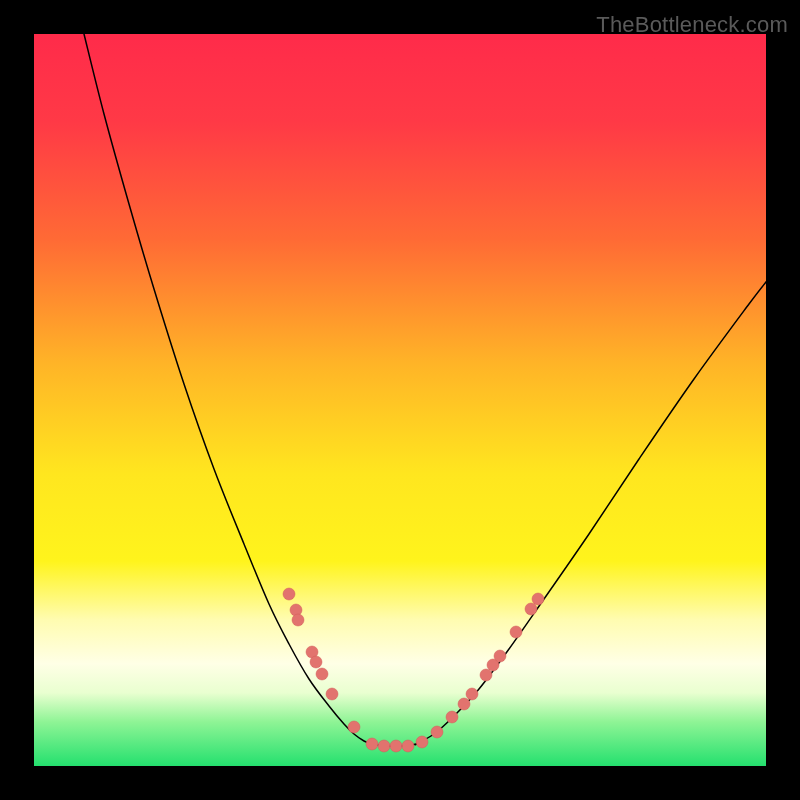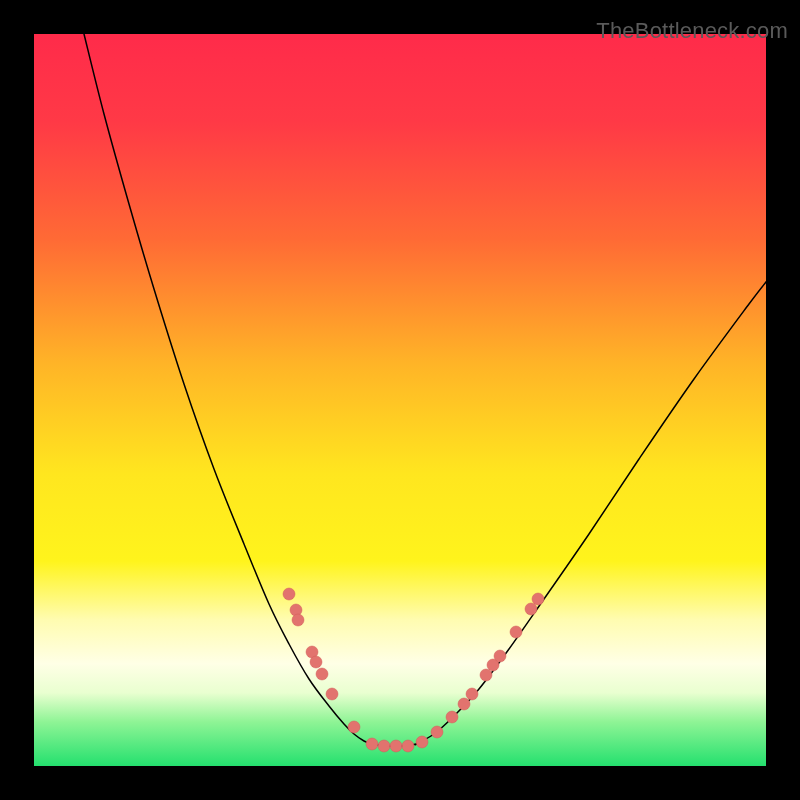--- a/index.html
+++ b/index.html
@@ -11,21 +11,21 @@
     font-family: Arial, Helvetica, sans-serif;
   }
   .frame {
     width: 800px;
     height: 800px;
     background: #000;
     position: relative;
   }
   .watermark {
     position: absolute;
-    top: 18px;
+    top: 12px;
     right: 12px;
     color: #5a5a5a;
     font-size: 22px;
     font-weight: 500;
     z-index: 10;
     letter-spacing: 0.2px;
   }
   .plot-area {
     position: absolute;
     left: 34px;

